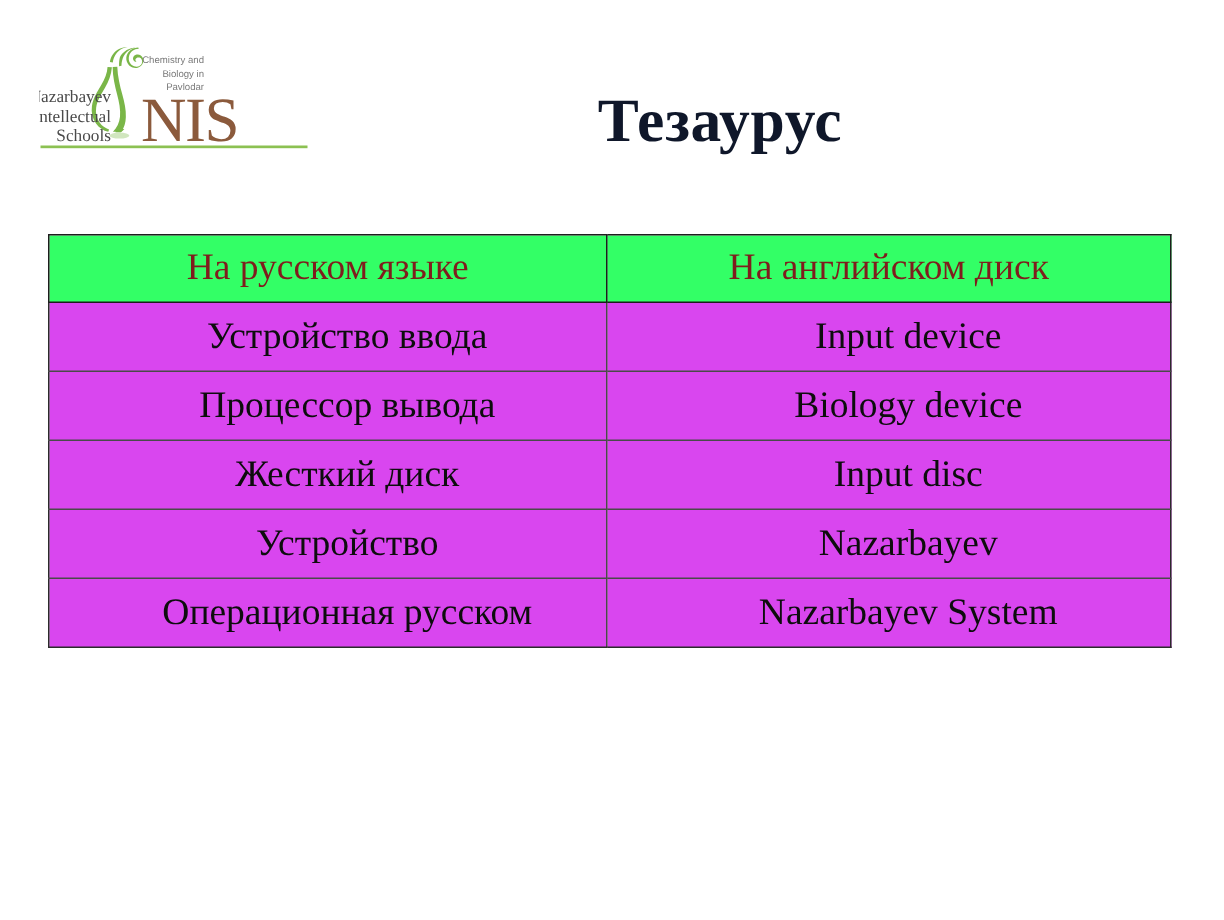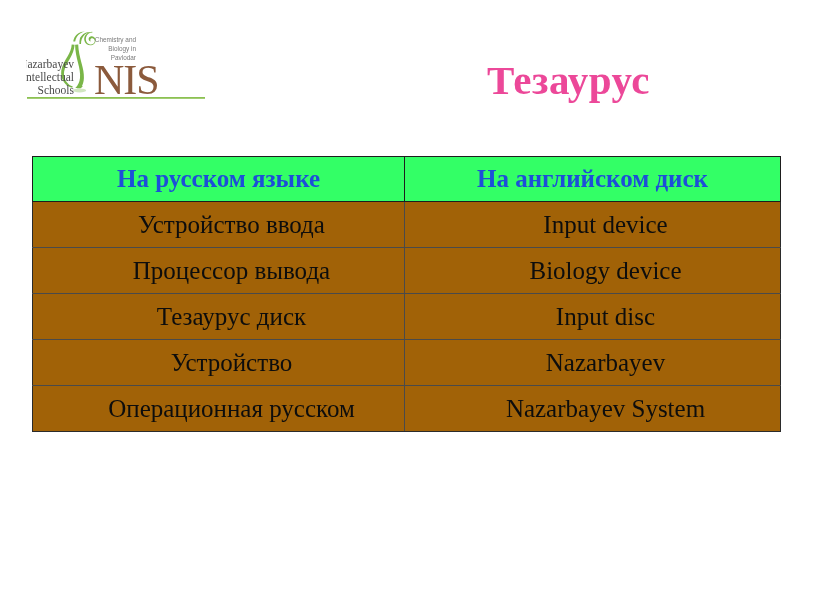--- a/index.html
+++ b/index.html
@@ -29,22 +29,22 @@
     width: 186px;
     height: 82px;
   }
 
   
   .slide-title {
     position: absolute;
     left: 310px;
     top: 56px;
     width: 340px;
-    text-align: right;
-    color: #ec4899;
+    text-align: center;
+    color: #0f172a;
     font-family: "Liberation Serif", "DejaVu Serif", serif;
     font-weight: bold;
     font-size: 41px;
     line-height: 48px;
     letter-spacing: 0.5px;
     white-space: nowrap;
   }
 
   
   .thesaurus-table {
@@ -62,29 +62,29 @@
   .thesaurus-table td {
     border: 1px solid #2b2b2b;
     text-align: center;
     vertical-align: middle;
     padding: 0 6px;
     font-family: "Liberation Serif", "DejaVu Serif", serif;
   }
 
   .thesaurus-table thead th {
     background: #33ff66;
-    color: #1d4ed8;
-    font-weight: bold;
+    color: #7f1d1d;
+    font-weight: normal;
     font-size: 25px;
     height: 44px;
     border-color: #1d1d1d;
   }
 
   .thesaurus-table tbody td {
-    background: #a16207;
+    background: #d946ef;
     color: #0d0d0d;
     font-weight: normal;
     font-size: 25px;
     height: 45px;
     border-color: #4a4a4a;
     padding-left: 32px;
   }
   .thesaurus-table tbody tr td:first-child {
     border-left-color: #2b2b2b;
   }
@@ -145,21 +145,21 @@
   <tbody>
     <tr>
       <td>Устройство ввода</td>
       <td>Input device</td>
     </tr>
     <tr>
       <td>Процессор вывода</td>
       <td>Biology device</td>
     </tr>
     <tr>
-      <td>Тезаурус диск</td>
+      <td>Жесткий диск</td>
       <td>Input disc</td>
     </tr>
     <tr>
       <td>Устройство</td>
       <td>Nazarbayev</td>
     </tr>
     <tr>
       <td>Операционная русском</td>
       <td>Nazarbayev System</td>
     </tr>

